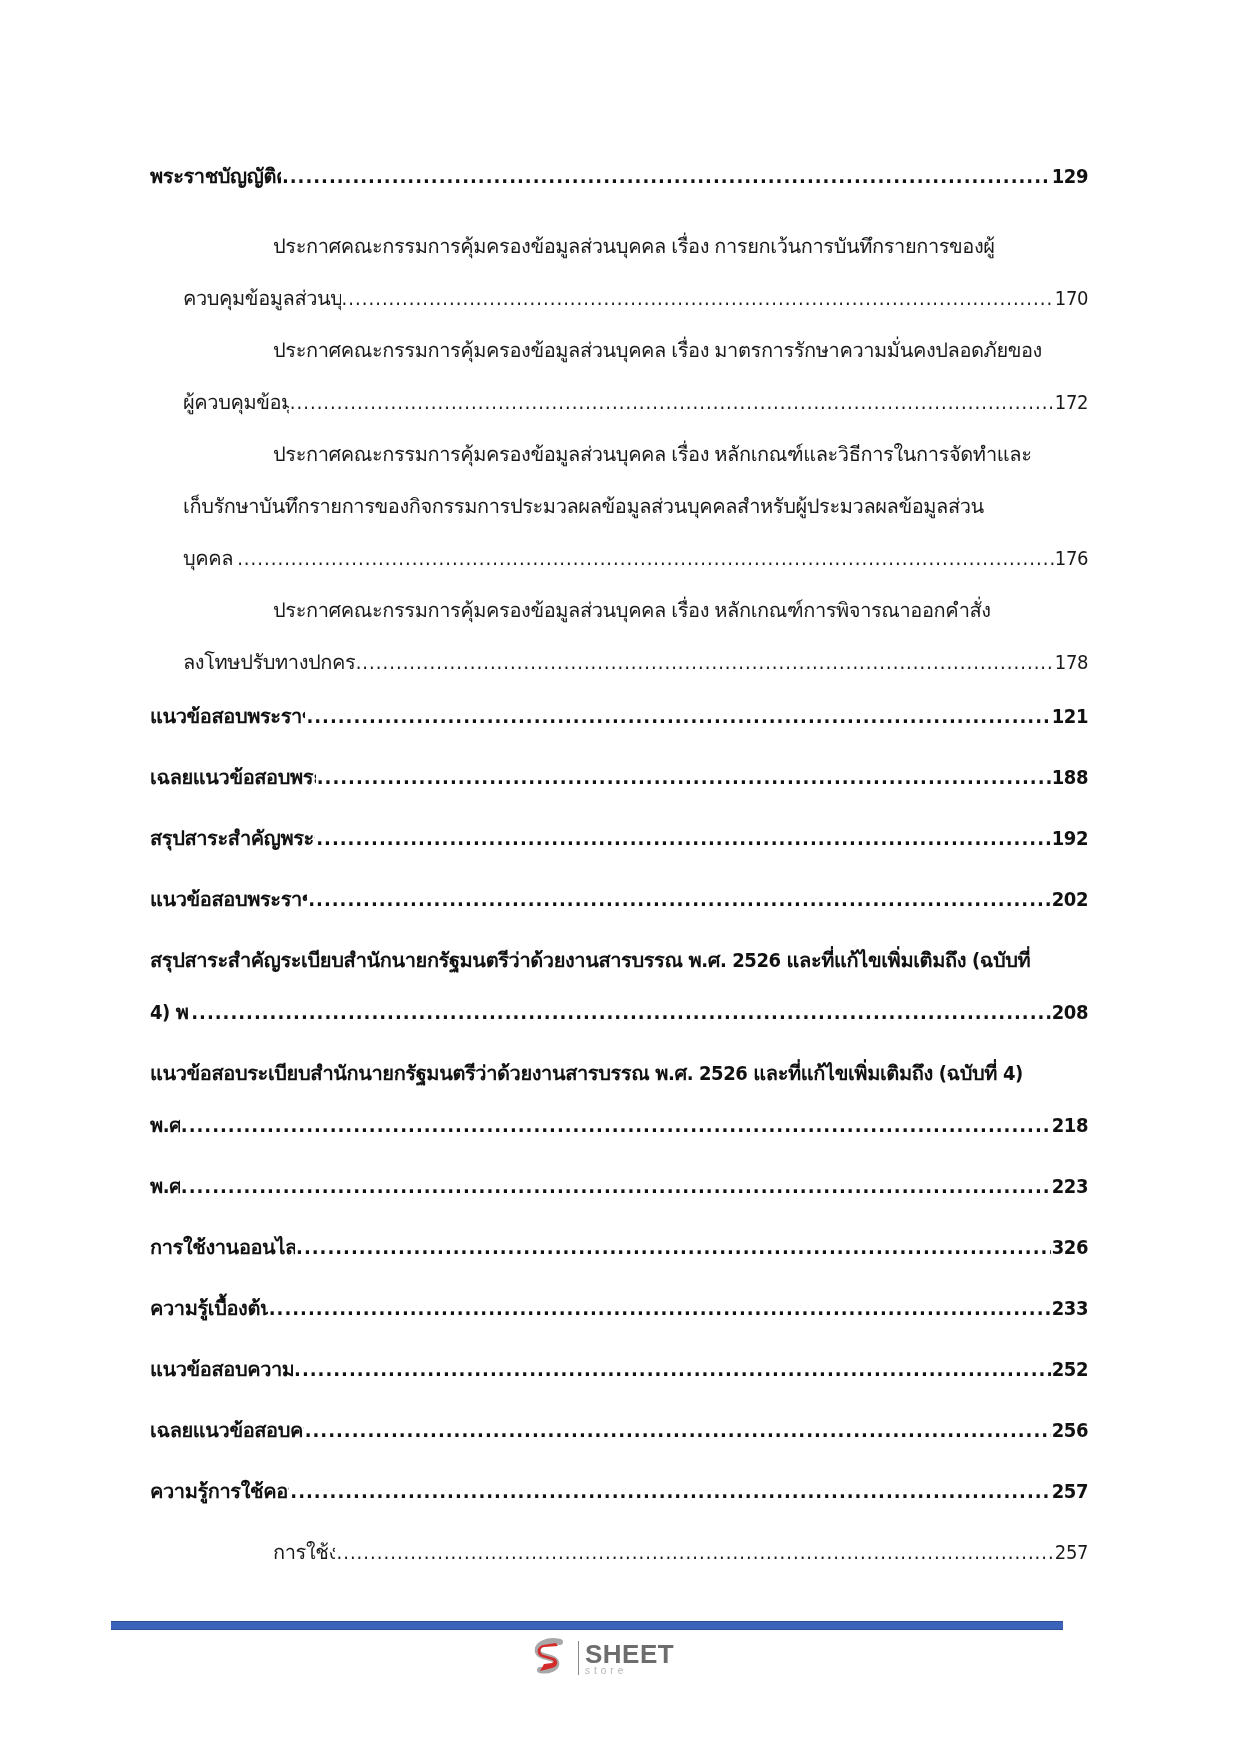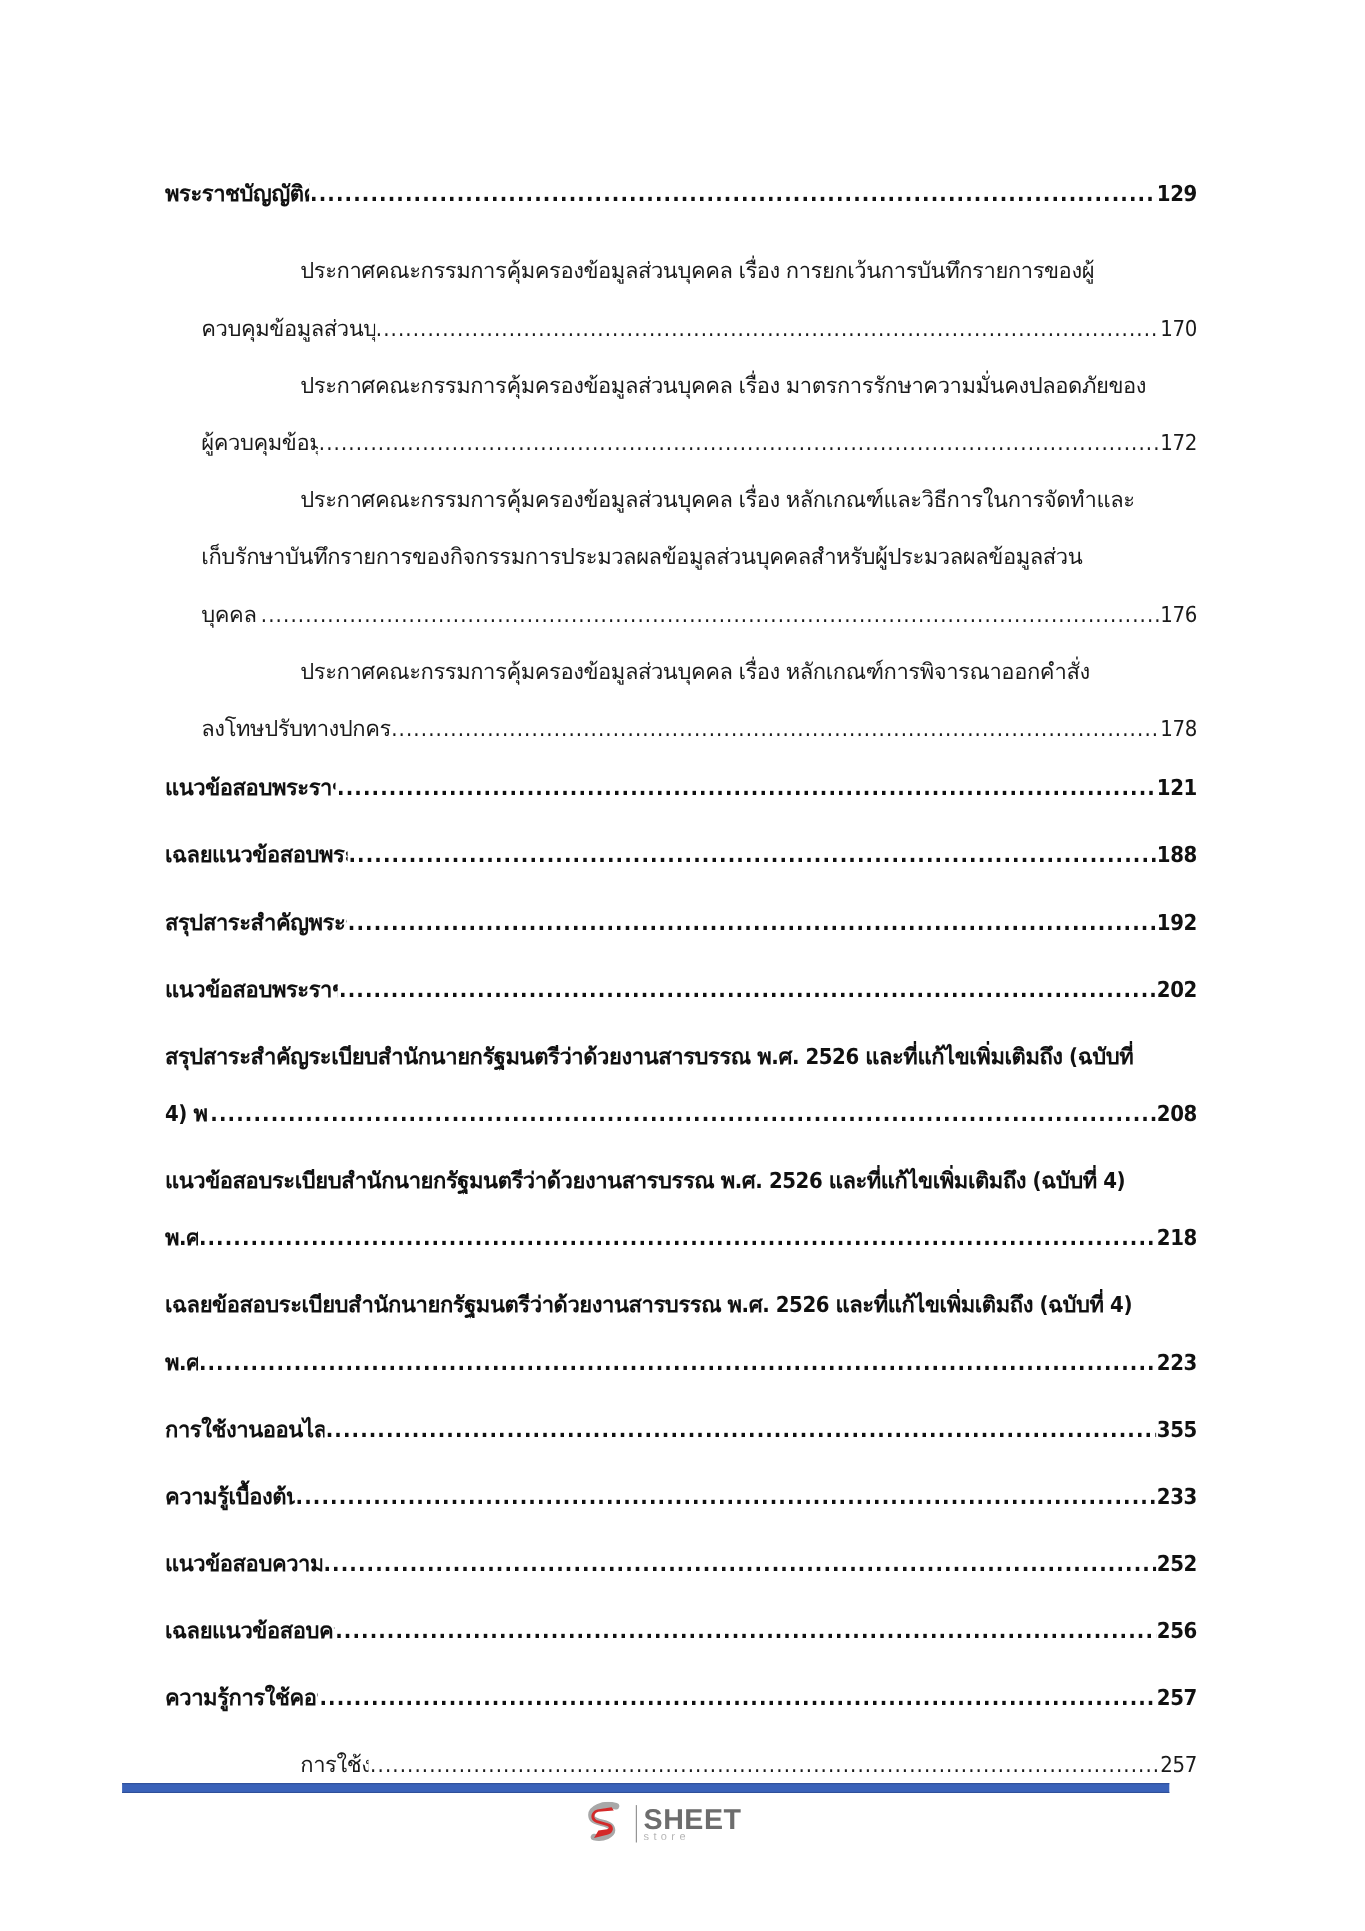--- a/index.html
+++ b/index.html
@@ -218,33 +218,32 @@
   <div class="entry main">
     <span class="wrap-line">แนวข้อสอบระเบียบสำนักนายกรัฐมนตรีว่าด้วยงานสารบรรณ พ.ศ. 2526 และที่แก้ไขเพิ่มเติมถึง (ฉบับที่ 4)</span>
     <div class="line">
       <span class="text">พ.ศ.2564</span>
       <span class="dots"></span>
       <span class="page">218</span>
     </div>
   </div>
 
   <div class="entry main">
-    <span class="wrap-line">เฉลยข้อสอบระเบียบสำนักนายกรัฐมนตรีว่าด้วยงานสารบรรณ พ.ศ. 2526 และที่แก้ไขเพิ่มเติมถึง (ฉบับที่ 4)</span>
     <div class="line">
       <span class="text">พ.ศ.2564</span>
       <span class="dots"></span>
       <span class="page">223</span>
     </div>
   </div>
 
   <div class="entry main">
     <div class="line">
       <span class="text">การใช้งานออนไลน์และความรู้เกี่ยวกับการใช้อุปกรณ์ดิจิทัล</span>
       <span class="dots"></span>
-      <span class="page">355</span>
+      <span class="page">326</span>
     </div>
   </div>
 
   <div class="entry main">
     <div class="line">
       <span class="text">ความรู้เบื้องต้นเกี่ยวกับ Microsoft Windows</span>
       <span class="dots"></span>
       <span class="page">233</span>
     </div>
   </div>

